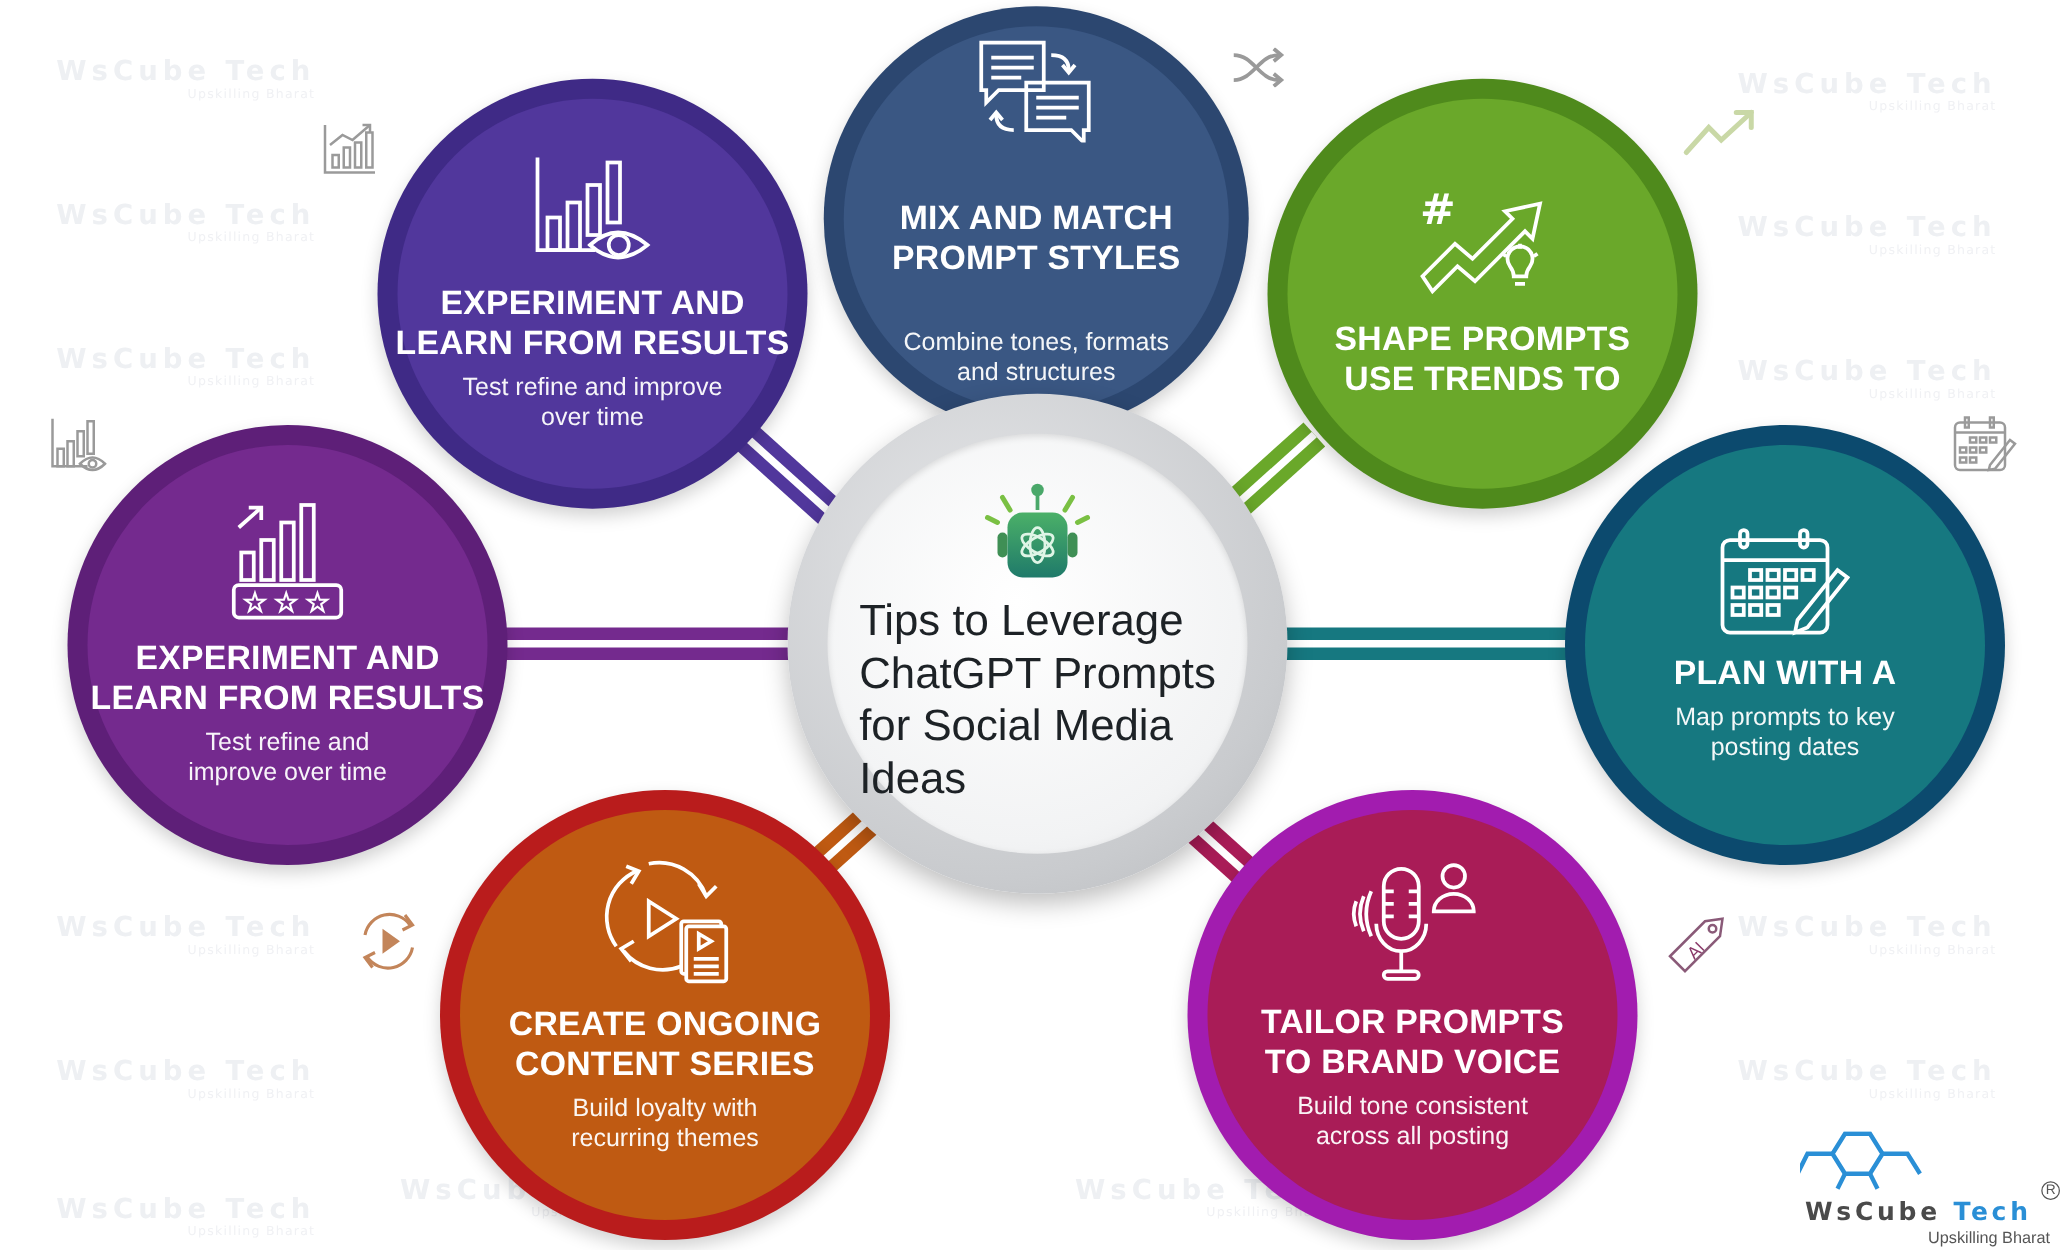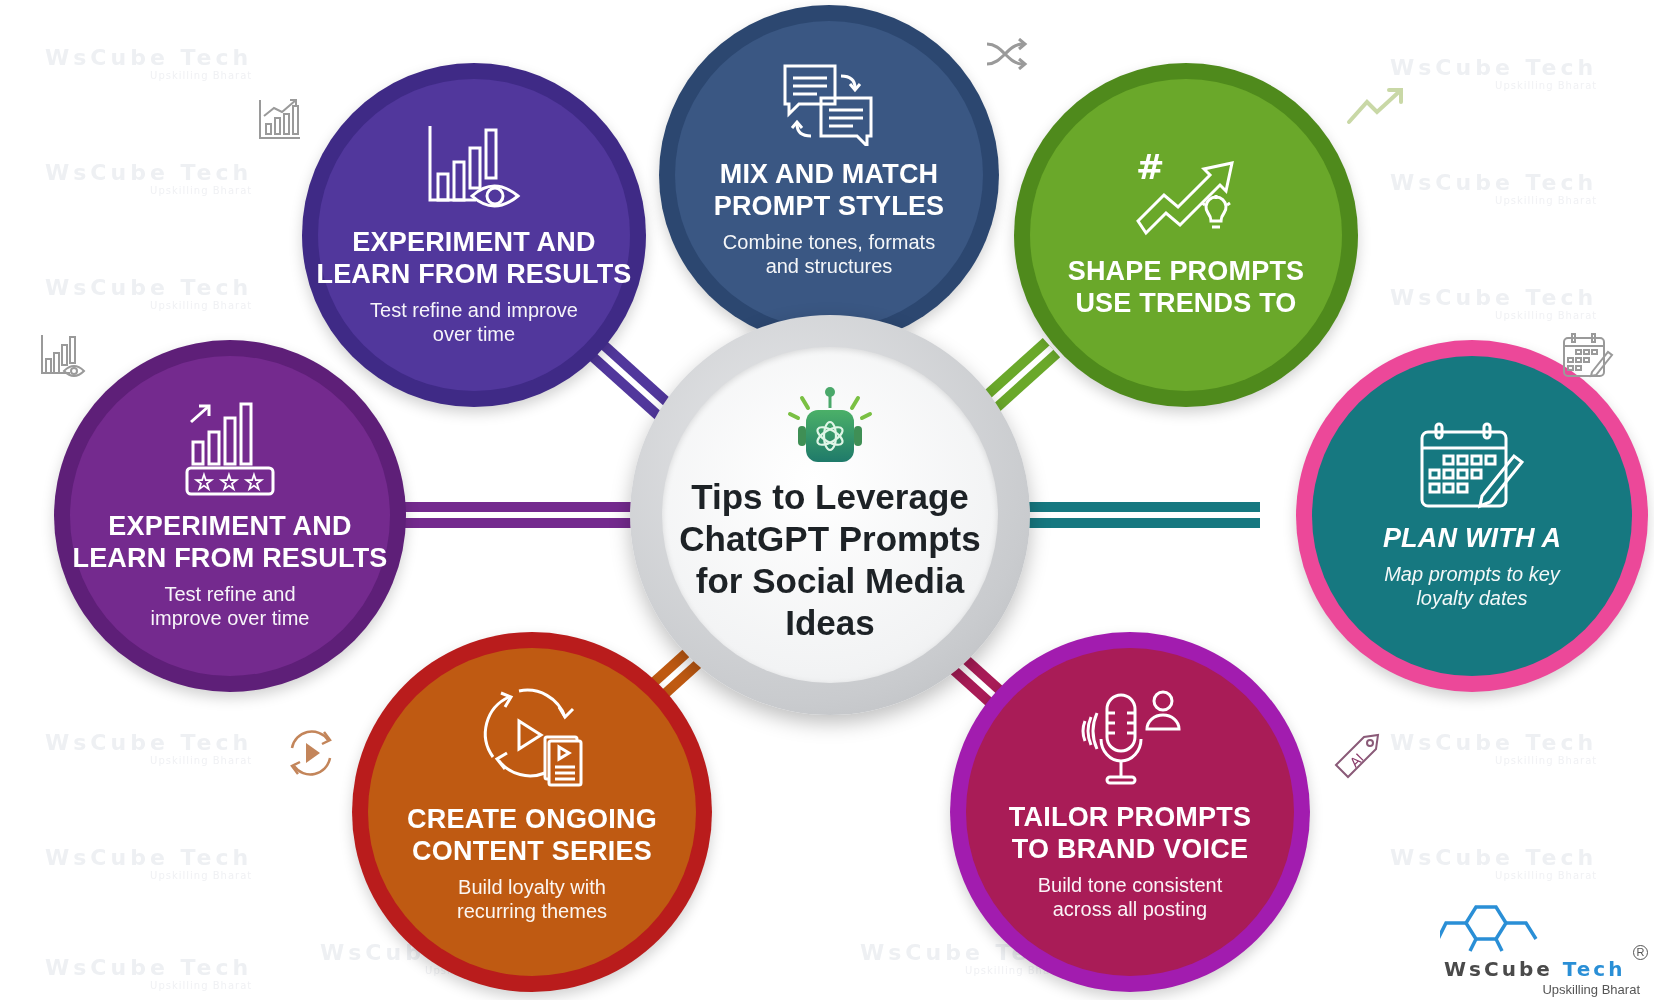--- a/index.html
+++ b/index.html
@@ -34,21 +34,21 @@
     background:radial-gradient(circle at 40% 35%, #e6e7e9 0%, #c9cbce 70%, #b7b9bc 100%);
     box-shadow: 0 8px 20px rgba(0,0,0,0.25);
   }
   .center-inner {
     position:absolute; left:662px; top:347px; width:336px; height:336px; border-radius:50%;
     background:radial-gradient(circle at 45% 40%, #ffffff 0%, #f2f3f4 70%, #e4e5e7 100%);
     display:flex; flex-direction:column; align-items:center; justify-content:center;
     box-shadow: inset 0 2px 6px rgba(0,0,0,0.12);
   }
   .center-title {
-    font-weight:bold; font-size:35px; line-height:42px; color:#1d2226; text-align:center;
+    font-weight:normal; font-size:35px; line-height:42px; color:#1d2226; text-align:left;
     margin-top:10px;
   }
   .deco { position:absolute; }
   .logo { position:absolute; left:1440px; top:905px; width:210px; height:95px; }
   .logo .brand { position:absolute; left:4px; top:52px; font-family:"DejaVu Sans", sans-serif; font-weight:bold; font-size:20px; letter-spacing:3px; color:#4a4a4a; white-space:nowrap; }
   .logo .brand .tech { color:#2a8fd6; }
   .logo .tagline { position:absolute; right:10px; top:77px; font-size:13px; color:#555; white-space:nowrap; }
   .logo .reg { position:absolute; right:2px; top:40px; font-size:11px; color:#555; border:1px solid #555; border-radius:50%; width:13px; height:13px; line-height:13px; text-align:center; }
 </style>
 </head>
@@ -107,21 +107,21 @@
       </div>
     <div class="desc">
         <div>Test refine and improve</div>
         <div>over time</div>
       </div>
   </div>
 </div>
 
 <div class="node" style="left:659px;top:5px;width:340px;height:340px;background:#2c4770;">
   <div class="inner" style="background:#3a5783;"></div>
-  <div class="content" style="margin-top:-10px;">
+  <div class="content" style="margin-top:-10px;gap:32px;">
     <svg class="icon" width="96" height="84" viewBox="0 0 96 84" fill="none" stroke="#fff" stroke-width="3">
       <path d="M4,4 h50 v38 h-36 l-10,10 v-10 h-4 z"></path>
       <line x1="12" y1="16" x2="46" y2="16"></line>
         <line x1="12" y1="24" x2="46" y2="24"></line>
         <line x1="12" y1="32" x2="36" y2="32"></line>
       <path d="M40,36 h50 v38 h-4 v10 l-10,-10 h-36 z"></path>
       <line x1="48" y1="48" x2="82" y2="48"></line>
         <line x1="48" y1="56" x2="82" y2="56"></line>
         <line x1="48" y1="64" x2="72" y2="64"></line>
       <path d="M60,14 q14,0 14,12"></path>
@@ -178,21 +178,21 @@
         <div>EXPERIMENT AND</div>
         <div>LEARN FROM RESULTS</div>
       </div>
     <div class="desc">
         <div>Test refine and</div>
         <div>improve over time</div>
       </div>
   </div>
 </div>
 
-<div class="node" style="left:1296px;top:340px;width:352px;height:352px;background:#ec4899;font-style:italic;">
+<div class="node" style="left:1252px;top:340px;width:352px;height:352px;background:#0c4a6e;">
   <div class="inner" style="background:#167880;"></div>
   <div class="content">
     <svg class="icon" width="104" height="88" viewBox="0 0 104 88" fill="none" stroke="#fff" stroke-width="3">
       <rect x="2" y="10" width="84" height="74" rx="6"></rect>
       <line x1="2" y1="26" x2="86" y2="26"></line>
       <rect x="16" y="2" width="6" height="14" rx="3"></rect>
         <rect x="64" y="2" width="6" height="14" rx="3"></rect>
       <rect x="24" y="34" width="9" height="8"></rect>
         <rect x="38" y="34" width="9" height="8"></rect>
         <rect x="52" y="34" width="9" height="8"></rect>
@@ -204,21 +204,21 @@
       <rect x="10" y="62" width="9" height="8"></rect>
         <rect x="24" y="62" width="9" height="8"></rect>
         <rect x="38" y="62" width="9" height="8"></rect>
       <path d="M62,74 L94,34 L102,40 L70,80 L60,84 Z"></path>
     </svg>
     <div class="title">
         <div>PLAN WITH A</div>
       </div>
     <div class="desc">
         <div>Map prompts to key</div>
-        <div>loyalty dates</div>
+        <div>posting dates</div>
       </div>
   </div>
 </div>
 
 <div class="node" style="left:352px;top:632px;width:360px;height:360px;background:#b91c1c;">
   <div class="inner" style="background:#bf5a12;"></div>
   <div class="content" style="margin-top:-14px;">
     <svg class="icon" width="106" height="104" viewBox="0 0 106 104" fill="none" stroke="#fff" stroke-width="3">
       <path d="M30,10 A40,40 0 0 0 14,70"></path>
         <polyline points="22,6 32,10 26,20"></polyline>

